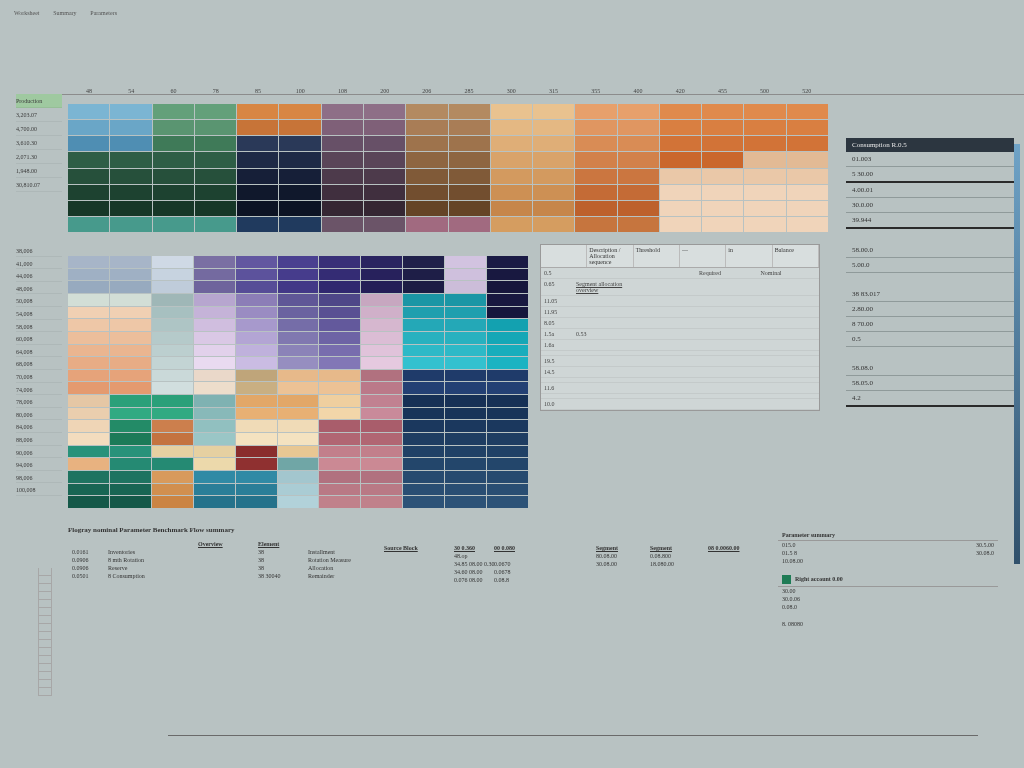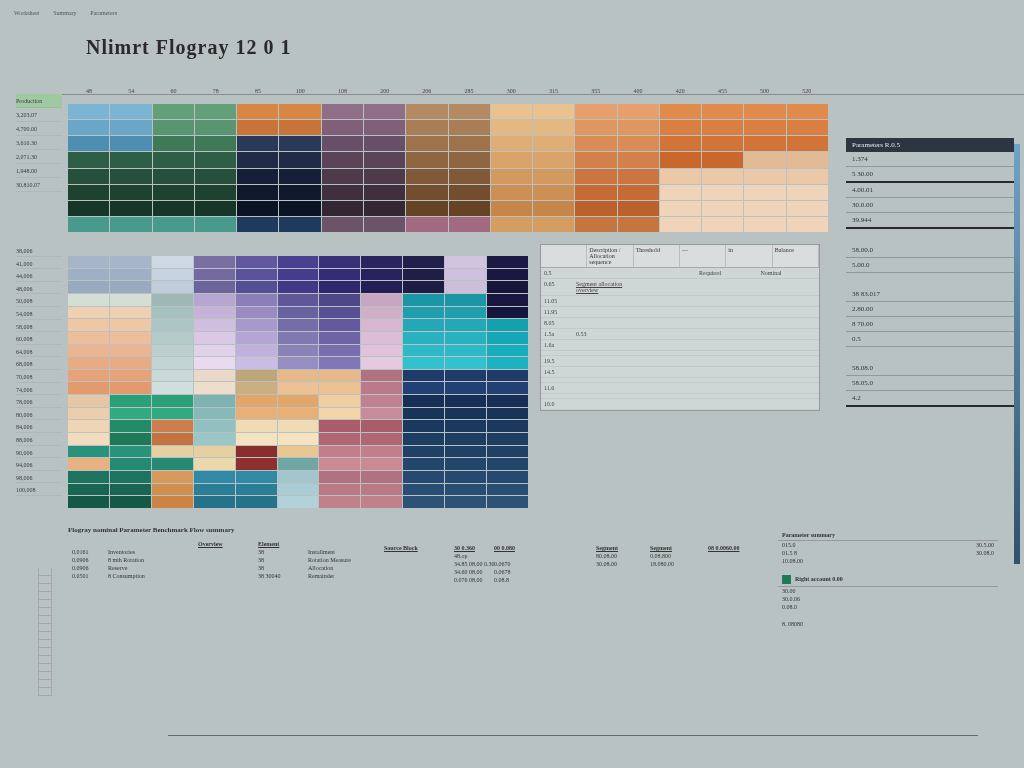--- a/index.html
+++ b/index.html
@@ -75,21 +75,20 @@
 <body>
 
 <div class="frame">
 
   <div class="toptabs">
     <span class="tab">Worksheet</span>
     <span class="tab">Summary</span>
     <span class="tab">Parameters</span>
   </div>
 
-  <div class="title">Nlimrt Flogray  12 0 1</div>
 
   <div class="shortrule"></div>
 
   <div class="xaxis" id="xaxis">
       <span class="xlab">48</span>
       <span class="xlab">54</span>
       <span class="xlab">60</span>
       <span class="xlab">78</span>
       <span class="xlab">85</span>
       <span class="xlab">100</span>
@@ -612,23 +611,23 @@
         <span class="k">10.0</span>
         <span></span>
         <span></span>
         <span></span>
         <span></span>
       </div>
     </div>
 
   <div class="summary" id="summary">
     <div class="peek"></div>
-  <div class="shdr">Parameters  R.0.5</div>
-      <div class="srow">
-        <span>1.374</span>
+  <div class="shdr">Consumption  R.0.5</div>
+      <div class="srow">
+        <span>01.003</span>
         <span></span>
       </div>
       <div class="srow strong">
         <span>5  30.00</span>
         <span></span>
       </div>
       <div class="srow">
         <span>4.00.01</span>
         <span></span>
       </div>

